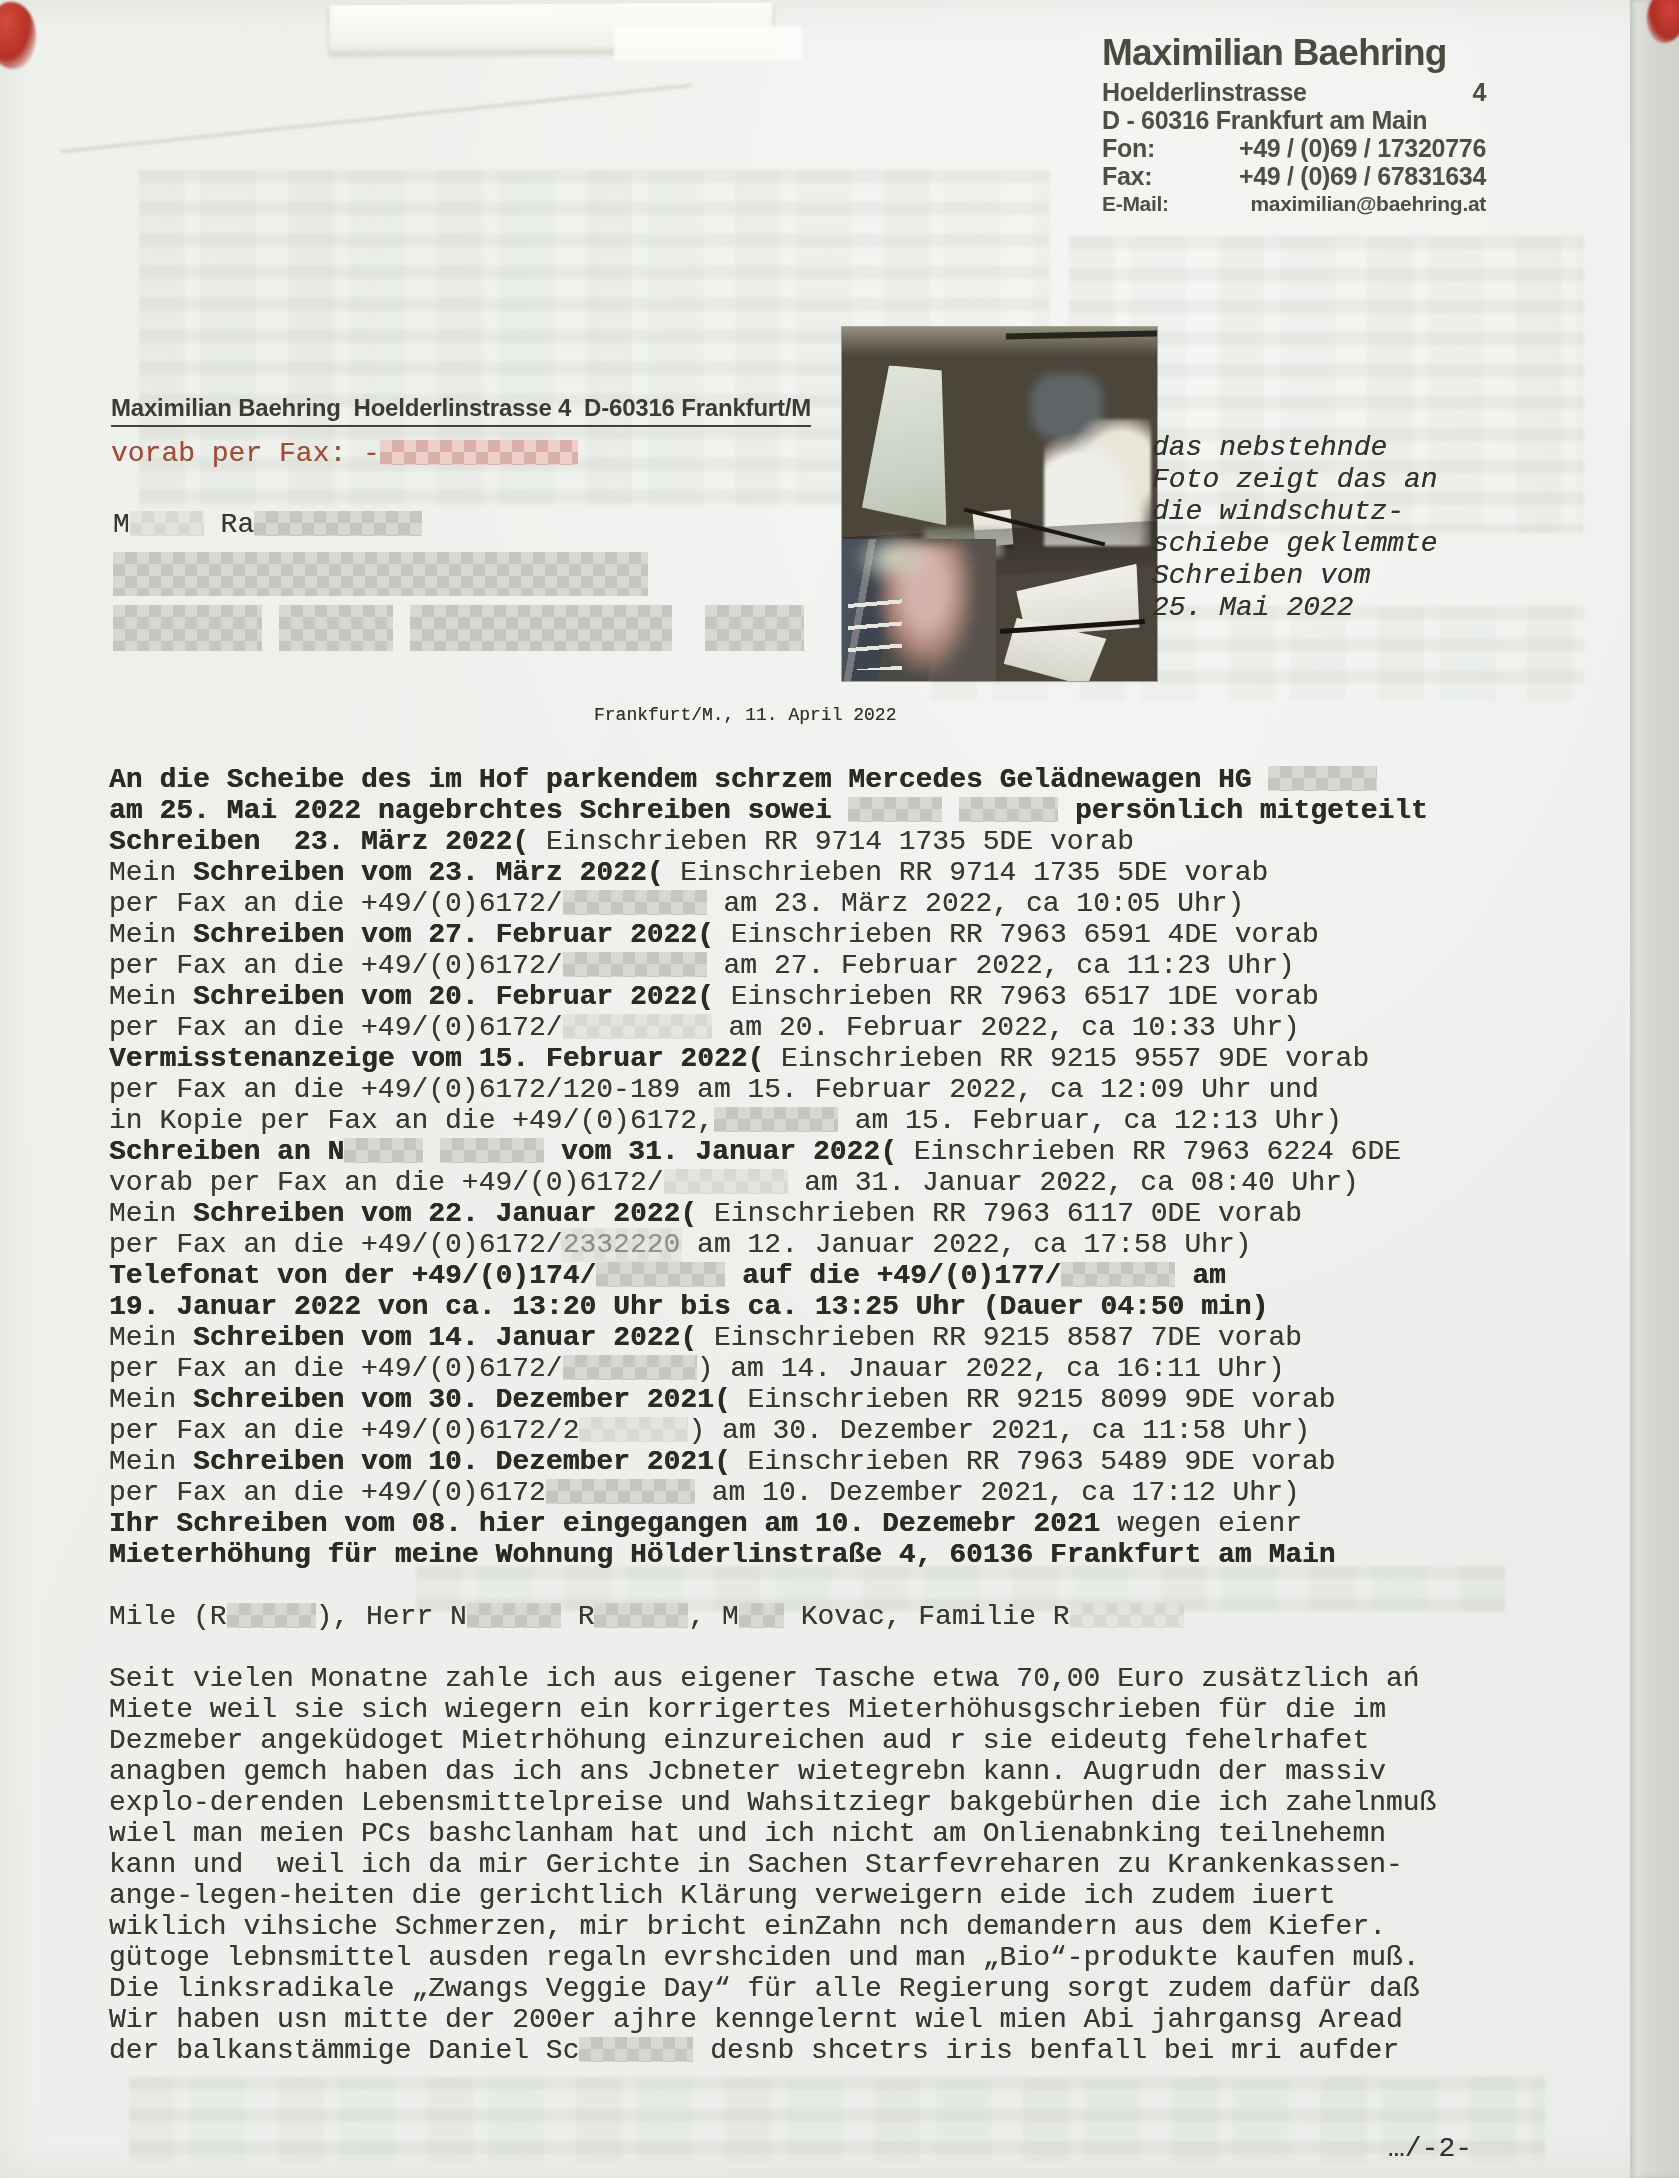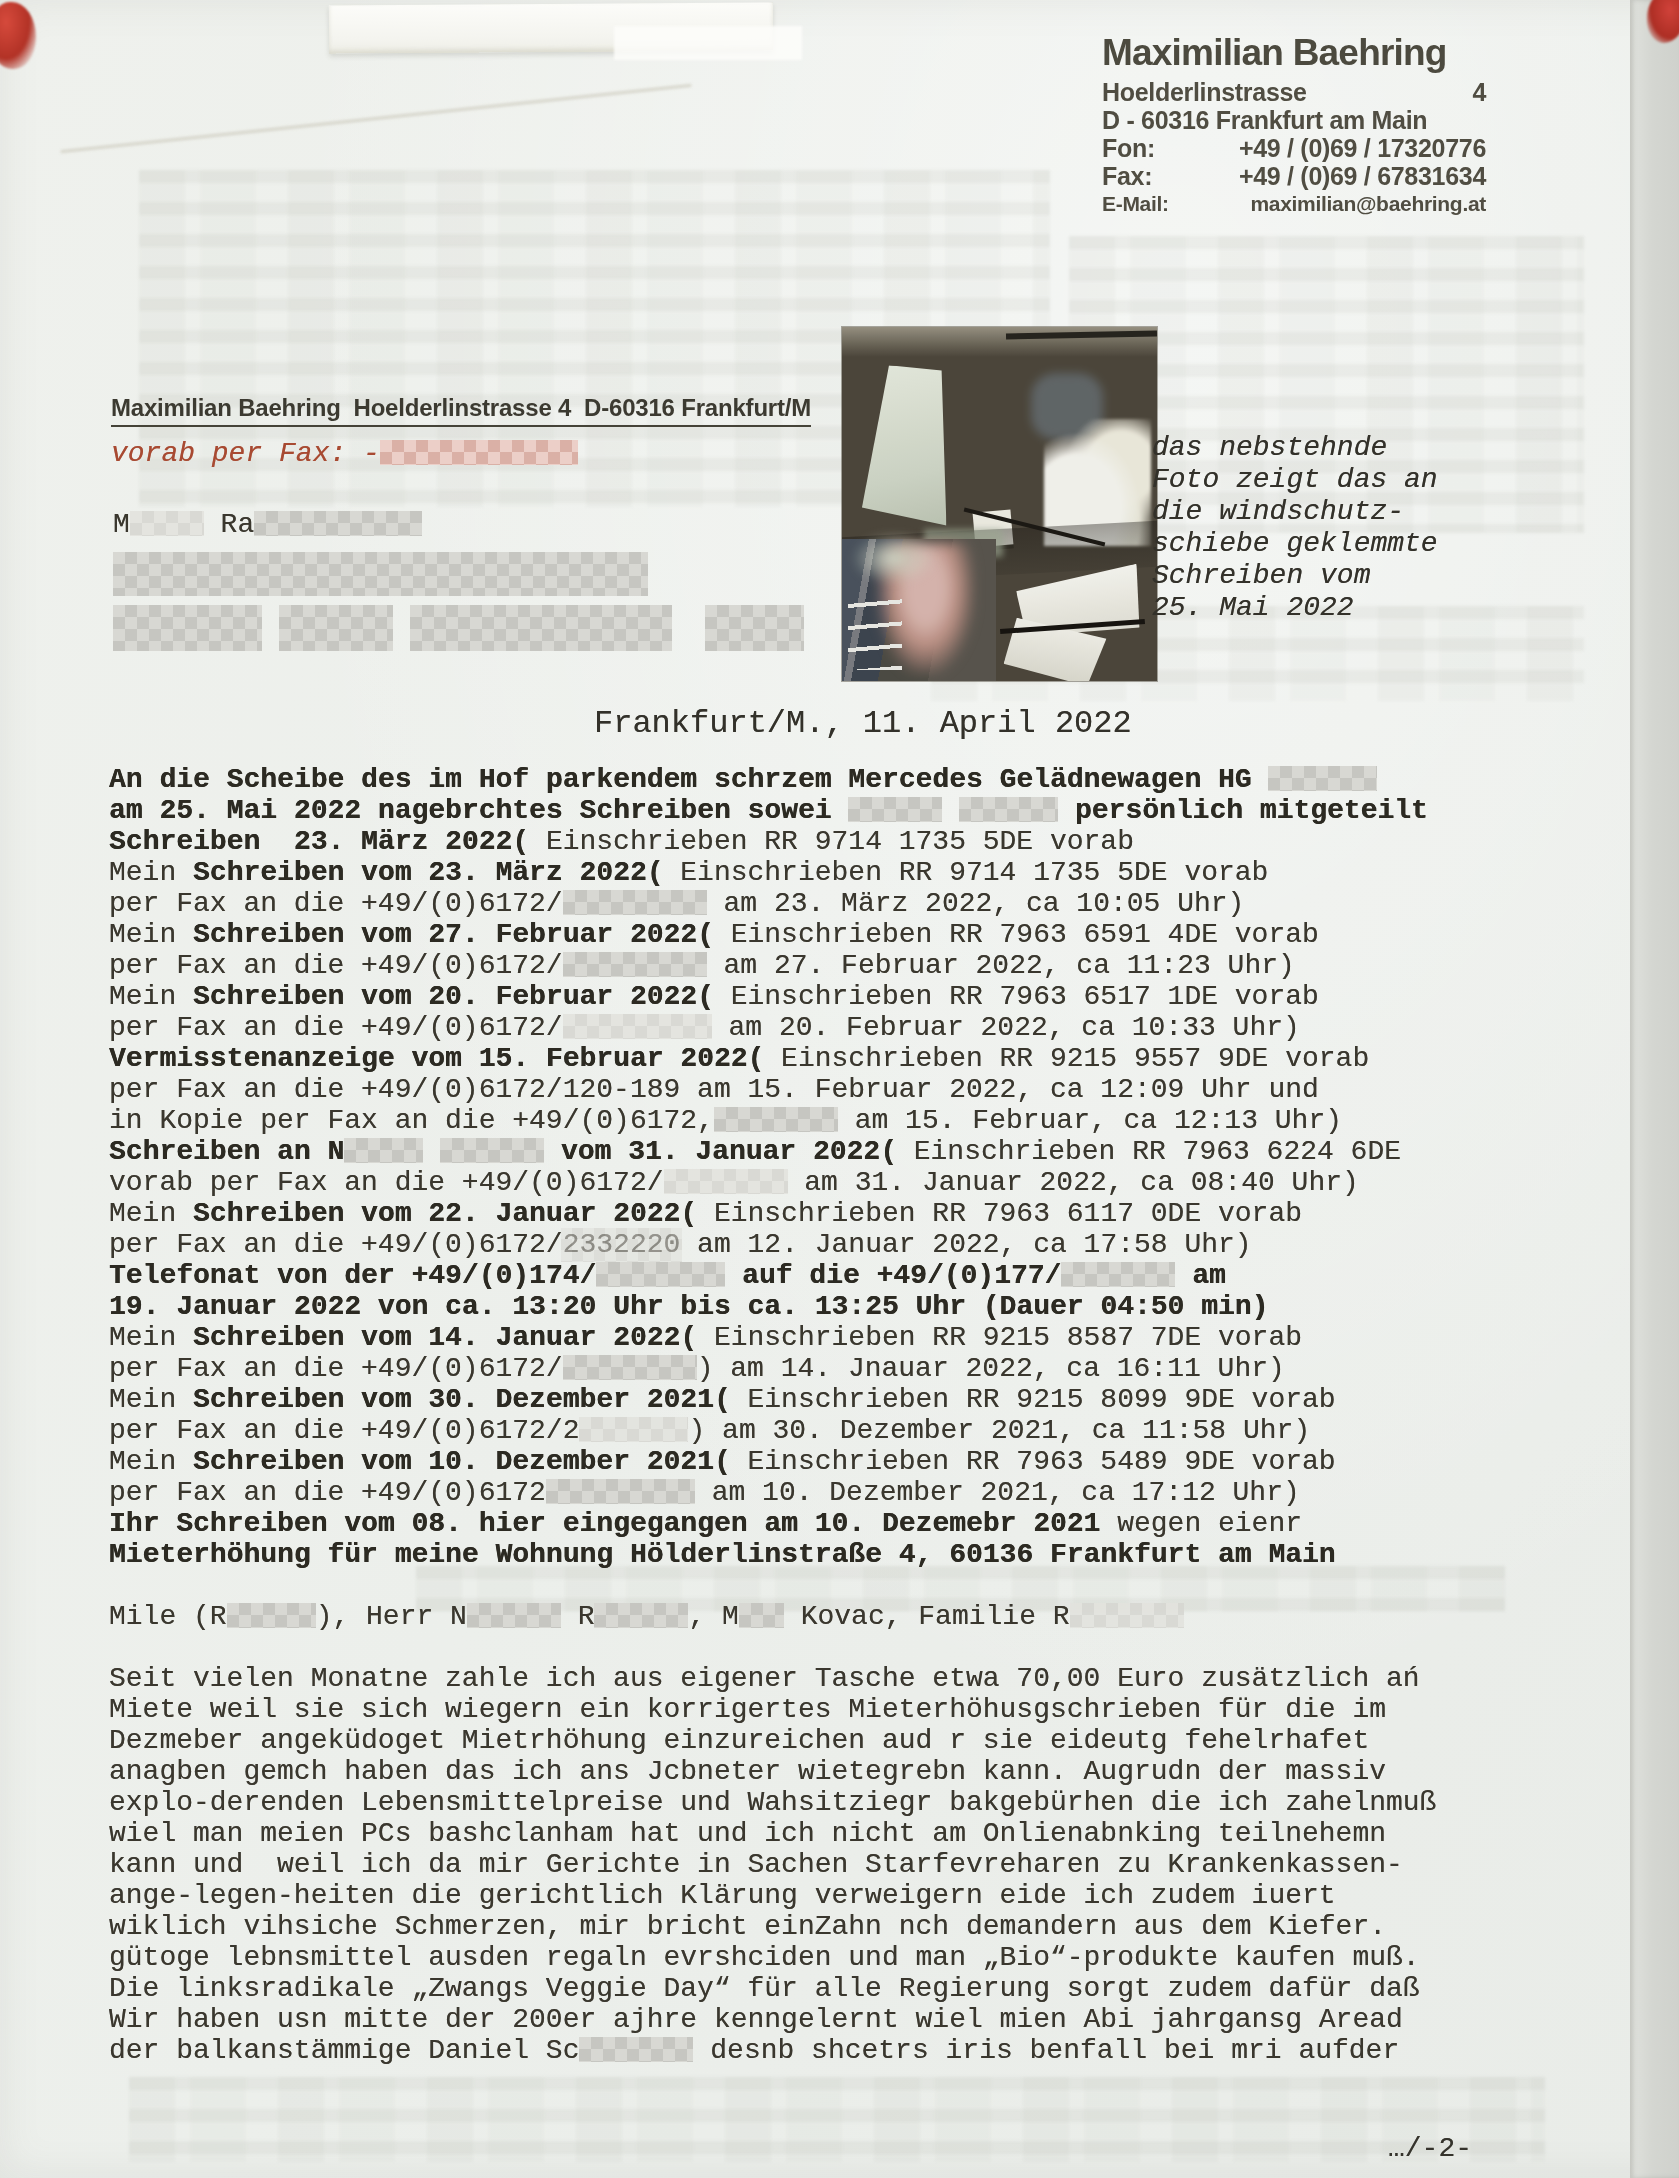--- a/index.html
+++ b/index.html
@@ -42,21 +42,21 @@
   
   .sender-line { position:absolute; left:111px; top:394px; font-family:"Liberation Sans","DejaVu Sans",sans-serif;
     font-weight:bold; font-size:24px; letter-spacing:-0.2px; color:#3c3a31; white-space:pre;
     border-bottom:2.5px solid #454338; padding-bottom:3px; }
   .fax-line { position:absolute; left:111px; top:438px; font-size:28px; }
   .recipient { position:absolute; left:113px; top:509px; font-size:28px; }
   
   .tline { height:31px; white-space:pre; }
   .seg { text-shadow:0 0 0.3px rgba(58,55,46,.65); }
   .b { font-weight:bold; color:#2c2a22; text-shadow:0.3px 0 0 currentColor; }
-  .red { color:#a84a32; text-shadow:0 0 0.3px rgba(168,74,50,.6);font-style:italic; }
+  .red { color:#a84a32; text-shadow:0 0 0.3px rgba(168,74,50,.6); }
   .redact { display:inline-block; height:25px; vertical-align:-4px;
     background-image:repeating-conic-gradient(#c6c6c1 0% 25%, #d8d8d3 0% 50%),
       repeating-conic-gradient(rgba(170,170,163,.45) 0% 25%, rgba(0,0,0,0) 0% 50%);
     background-size:24px 24px, 48px 48px; background-position:0 0, 12px 12px; }
   .rp { background-image:repeating-conic-gradient(#dab0a6 0% 25%, #eccfc8 0% 50%),
       repeating-conic-gradient(rgba(203,146,134,.45) 0% 25%, rgba(0,0,0,0) 0% 50%); }
   .rl { background-image:repeating-conic-gradient(#d7d7d2 0% 25%, #e3e3de 0% 50%),
       repeating-conic-gradient(rgba(190,190,184,.4) 0% 25%, rgba(0,0,0,0) 0% 50%); opacity:.9; }
   .halfredact { position:relative; }
   .halfredact::after { content:""; position:absolute; left:-2px; right:-2px; top:-1px; bottom:-2px;
@@ -90,21 +90,21 @@
   .ph-bl-streaks { left:2%; top:76%; width:17%; height:21%; filter:blur(0.5px);
     background:repeating-linear-gradient(175deg, rgba(0,0,0,0) 0 8px, #e9e9e3 8px 12px, rgba(0,0,0,0) 12px 22px); }
   .ph-paper1 { left:56%; top:69%; width:39%; height:18%; transform:rotate(-7deg);
     background:linear-gradient(180deg,#f5f4ed,#dfded2); clip-path:polygon(0 20%, 100% 0, 96% 100%, 4% 92%); }
   .ph-paper2 { left:52%; top:84%; width:31%; height:16%; transform:rotate(9deg);
     background:linear-gradient(180deg,#f0efe7,#d8d7c9); clip-path:polygon(6% 0, 100% 12%, 88% 100%, 0 84%); }
   .ph-darkline { left:50%; top:84%; width:46%; height:5px; background:#14110c; transform:rotate(-4deg); }
   
   .caption { position:absolute; left:1152px; top:432px; font-size:28px; color:#33312a; }
   .cap-line { height:32px; white-space:pre; text-shadow:0 0 0.3px rgba(51,49,42,.65);font-style:italic; }
-  .dateline { position:absolute; left:594px; top:705px; font-size:32px; color:#33312a;
+  .dateline { position:absolute; left:594px; top:705px; font-size:18px; color:#33312a;
     text-shadow:0 0 0.3px rgba(51,49,42,.65); white-space:pre; }
   .body-text { position:absolute; left:109px; top:764px; font-size:28px; }
   .footer { position:absolute; left:1388px; top:2133px; font-size:28px; color:#35332c;
     text-shadow:0 0 0.3px rgba(53,51,44,.6); }
 </style>
 </head>
 <body>
 
 <div class="page">
 

